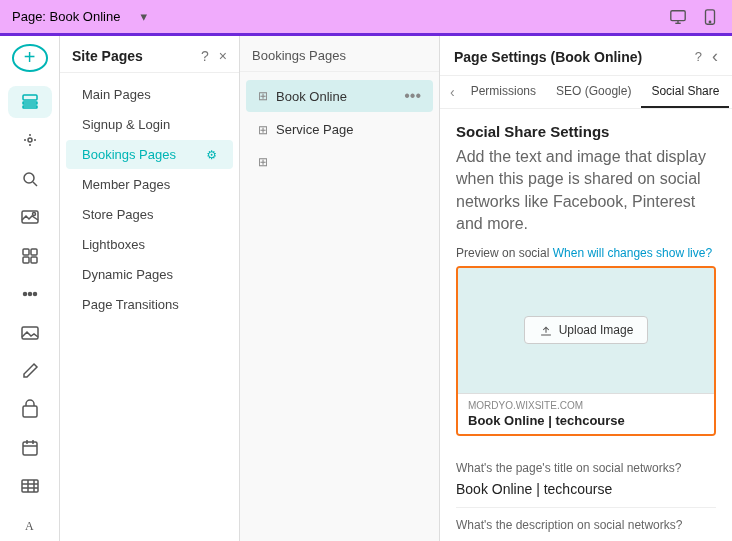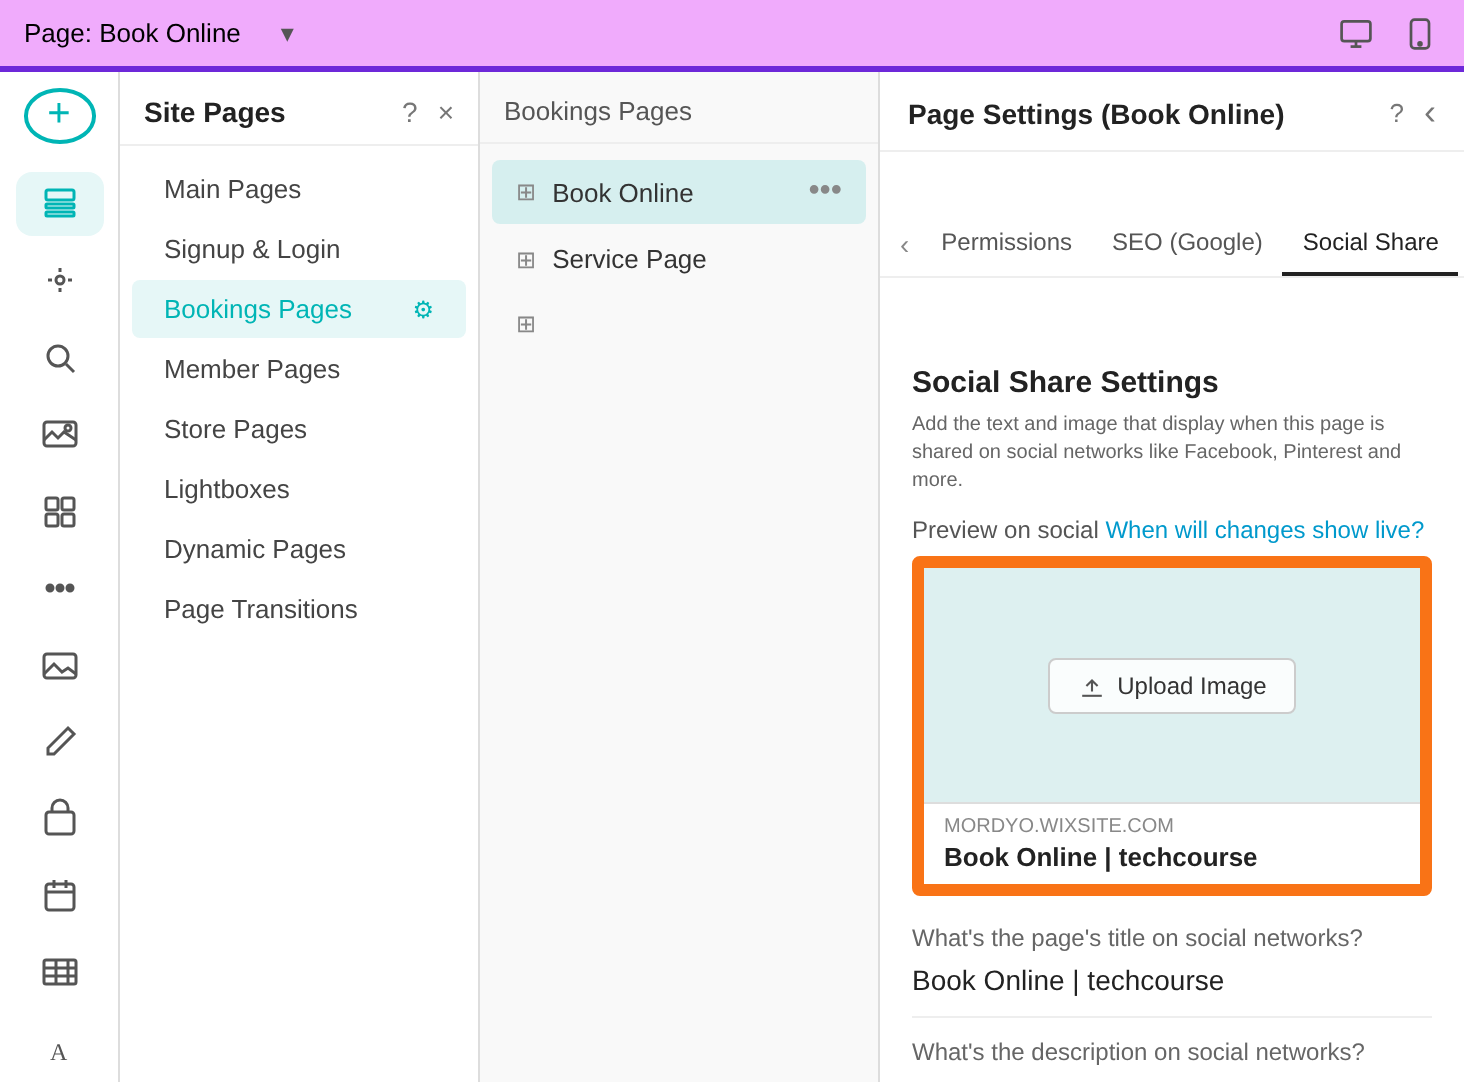--- a/index.html
+++ b/index.html
@@ -197,21 +197,20 @@
       line-height: 1;
     }
 
     
     .page-settings-panel {
       flex: 1;
       background: #fff;
       display: flex;
       flex-direction: column;
       overflow: hidden;
-      gap: 30px;
     }
     .page-settings-header {
       display: flex;
       align-items: center;
       justify-content: space-between;
       padding: 10px 14px 0;
       border-bottom: 1px solid #eee;
     }
     .page-settings-title {
       font-size: 14px;
@@ -260,42 +259,42 @@
       overflow-y: auto;
       padding: 14px 16px;
     }
     .section-title {
       font-size: 15px;
       font-weight: 600;
       color: #222;
       margin-bottom: 6px;
     }
     .section-desc {
-      font-size: 10px;
+      font-size: 16px;
       color: #666;
       margin-bottom: 10px;
       line-height: 1.4;
     }
     .preview-label {
       font-size: 12px;
       color: #555;
       margin-bottom: 6px;
     }
     .preview-label a {
       color: #0099cc;
       text-decoration: none;
     }
     .social-preview-box {
-      border: 6px solid #f97316;
+      border: 2px solid #f97316;
       border-radius: 4px;
       background: #eaf5f5;
       height: 170px;
       display: flex;
       flex-direction: column;
-      margin-bottom: 14px;
+      margin-bottom: 25px;
       overflow: hidden;
     }
     .social-preview-image-area {
       flex: 1;
       display: flex;
       align-items: center;
       justify-content: center;
       background: #ddf0f0;
     }
     .upload-image-btn {

